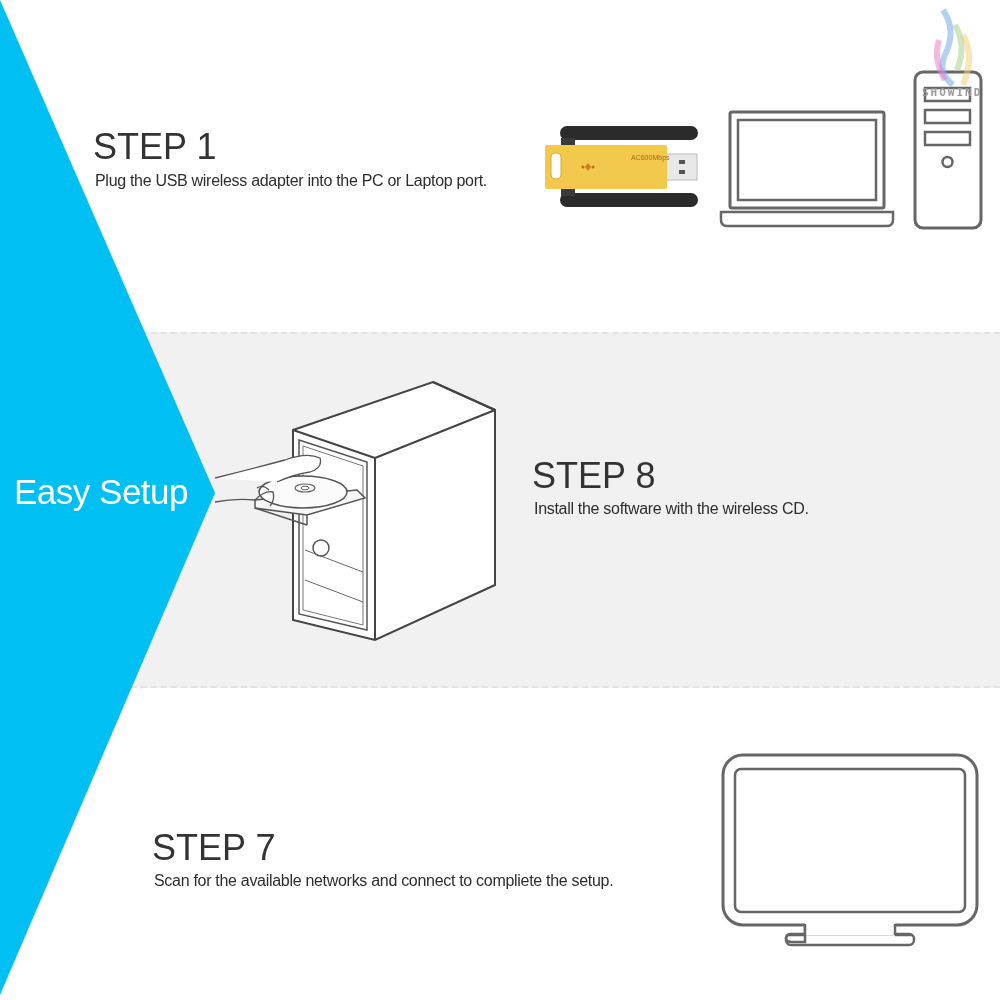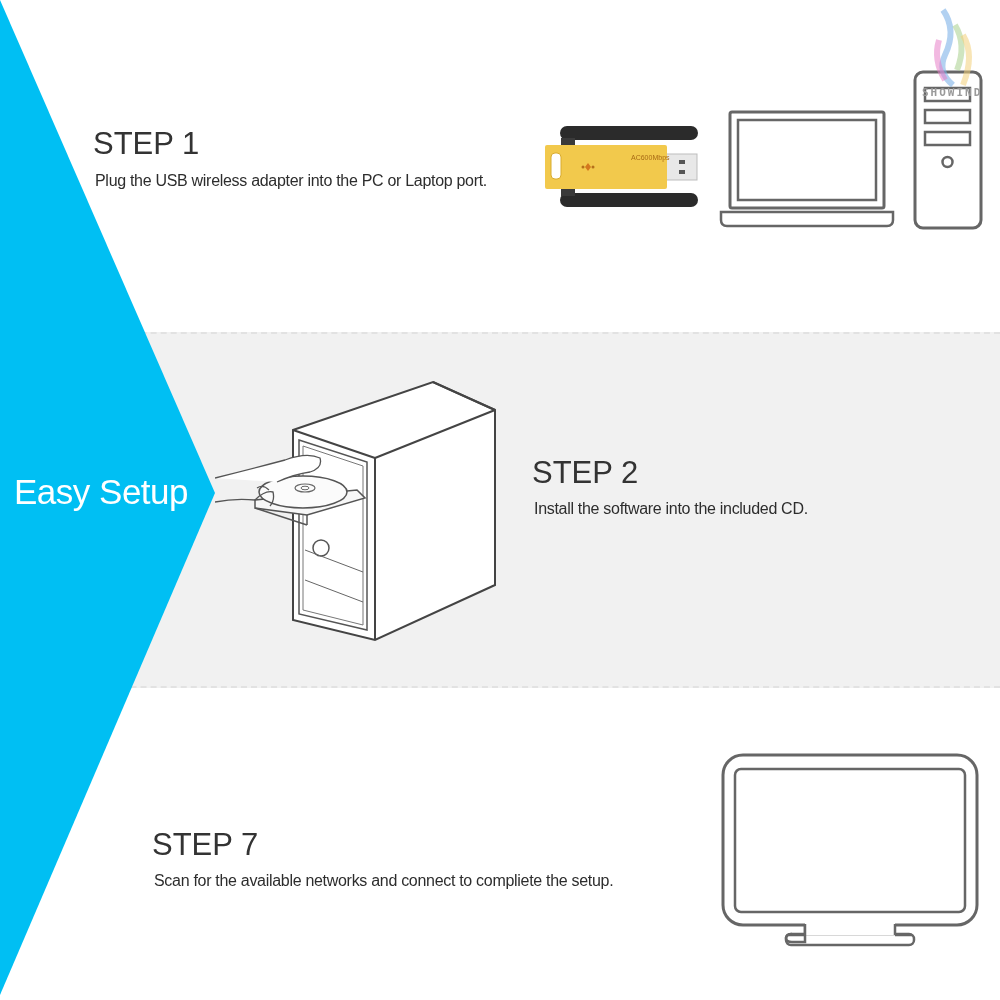--- a/index.html
+++ b/index.html
@@ -15,21 +15,21 @@
 
   .chevron { position: absolute; left: 0; top: 0; width: 230px; height: 1000px; }
 
   .easy-setup {
     position: absolute; left: 14px; top: 472px;
     font-size: 35px; color: #ffffff; letter-spacing: -0.5px;
     white-space: nowrap;
   }
 
   .step-title {
-    position: absolute; font-size: 31px; color: #333333; letter-spacing: 0px;
+    position: absolute; font-size: 36px; color: #333333; letter-spacing: 0px;
     white-space: nowrap;
   }
   .step-desc {
     position: absolute; font-size: 16px; color: #2d2d2d; letter-spacing: -0.3px;
     white-space: nowrap;
     text-align: right;
   }
 
   .illus { position: absolute; }
 
@@ -116,22 +116,22 @@
 
   <ellipse cx="88" cy="112" rx="44" ry="16" fill="#fbfbfb" stroke="#555" stroke-width="1.5"></ellipse>
   <ellipse cx="90" cy="108" rx="10" ry="4" fill="none" stroke="#666" stroke-width="1.2"></ellipse>
   <ellipse cx="90" cy="108" rx="4" ry="1.8" fill="none" stroke="#666" stroke-width="1"></ellipse>
 
   <path d="M0,98 Q40,88 70,80 Q92,72 105,78 Q108,88 95,92 Q80,94 62,102" fill="#ffffff" stroke="#555" stroke-width="1.3"></path>
   <path d="M0,122 Q20,118 40,120 Q50,110 58,112 Q60,120 55,126" fill="none" stroke="#555" stroke-width="1.3"></path>
   <path d="M42,108 Q48,104 54,110" fill="none" stroke="#555" stroke-width="1.2"></path>
 </svg>
 
-<div class="step-title" style="left:532px; top:455px;">STEP 2</div>
-<div class="step-desc" style="left:534px; top:500px;">Install the software into the included CD.</div>
+<div class="step-title" style="left:532px; top:455px;">STEP 8</div>
+<div class="step-desc" style="left:534px; top:500px;">Install the software with the wireless CD.</div>
 
 <div class="step-title" style="left:152px; top:827px;">STEP 7</div>
 <div class="step-desc" style="left:154px; top:872px;">Scan for the available networks and connect to compliete the setup.</div>
 
 <svg class="illus" style="left:720px; top:752px;" width="262" height="198" viewBox="0 0 262 198">
   <rect x="3" y="3" width="254" height="170" rx="20" fill="none" stroke="#666" stroke-width="3"></rect>
   <rect x="15" y="17" width="230" height="143" rx="6" fill="none" stroke="#666" stroke-width="2.5"></rect>
   <path d="M85,173 V190 H72 Q66,190 66,186 Q66,182 72,182" fill="none" stroke="#666" stroke-width="2.5"></path>
   <path d="M68,183 H85 M175,183 H192" fill="none" stroke="#666" stroke-width="2.5"></path>
   <rect x="66" y="182" width="128" height="11" rx="5" fill="none" stroke="#666" stroke-width="2.5"></rect>

